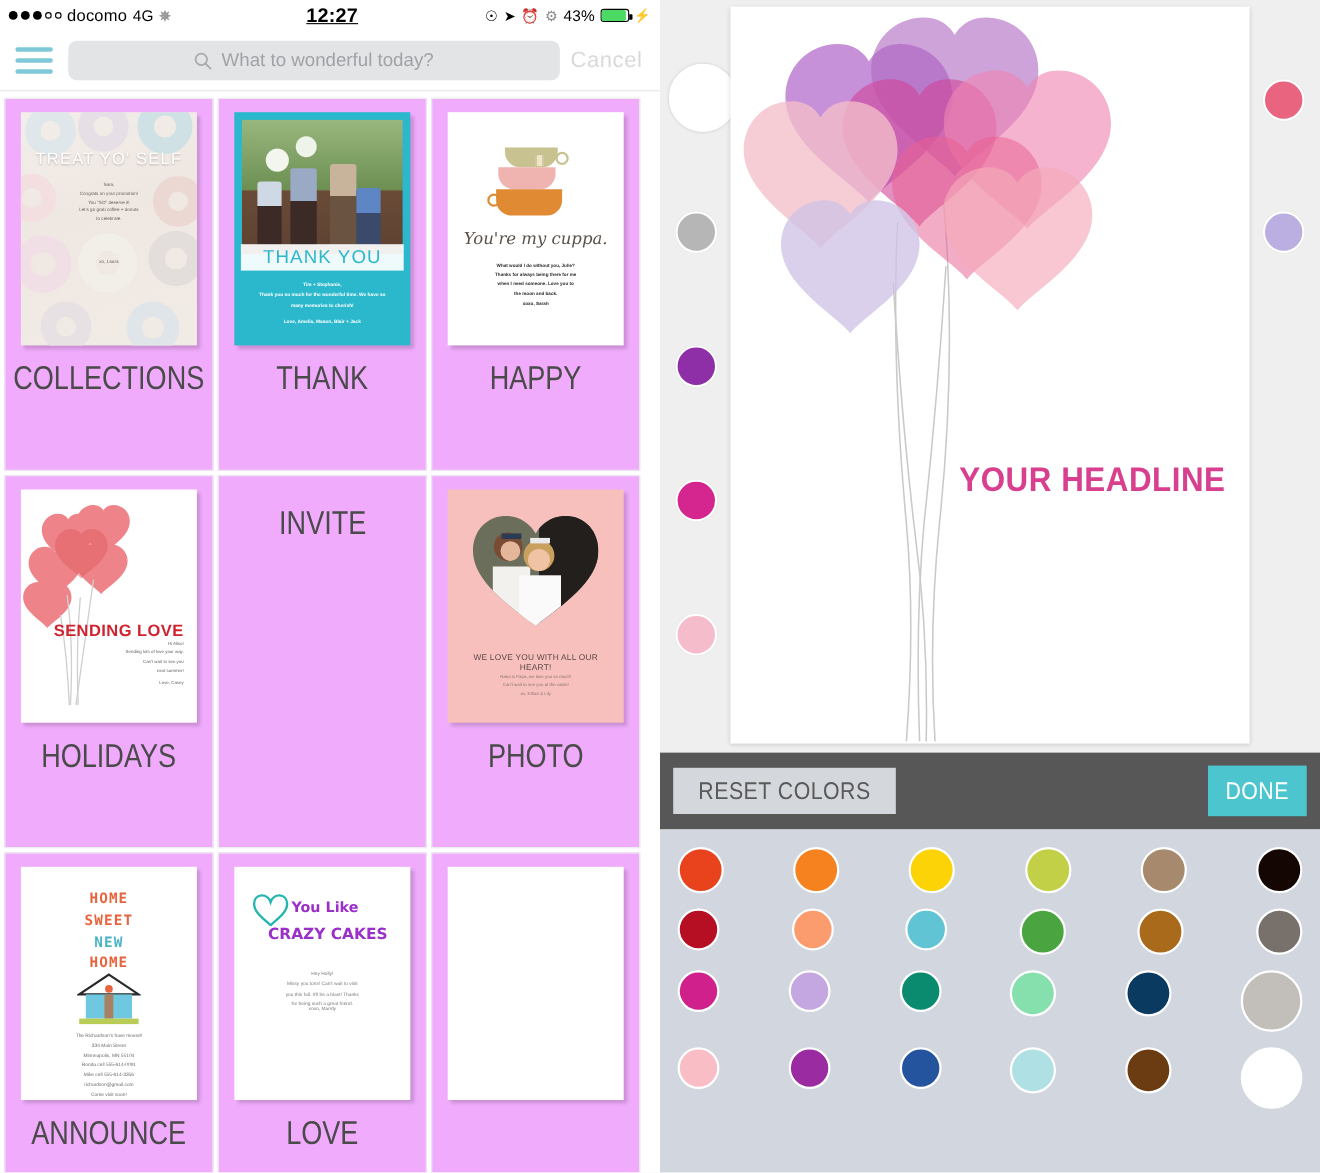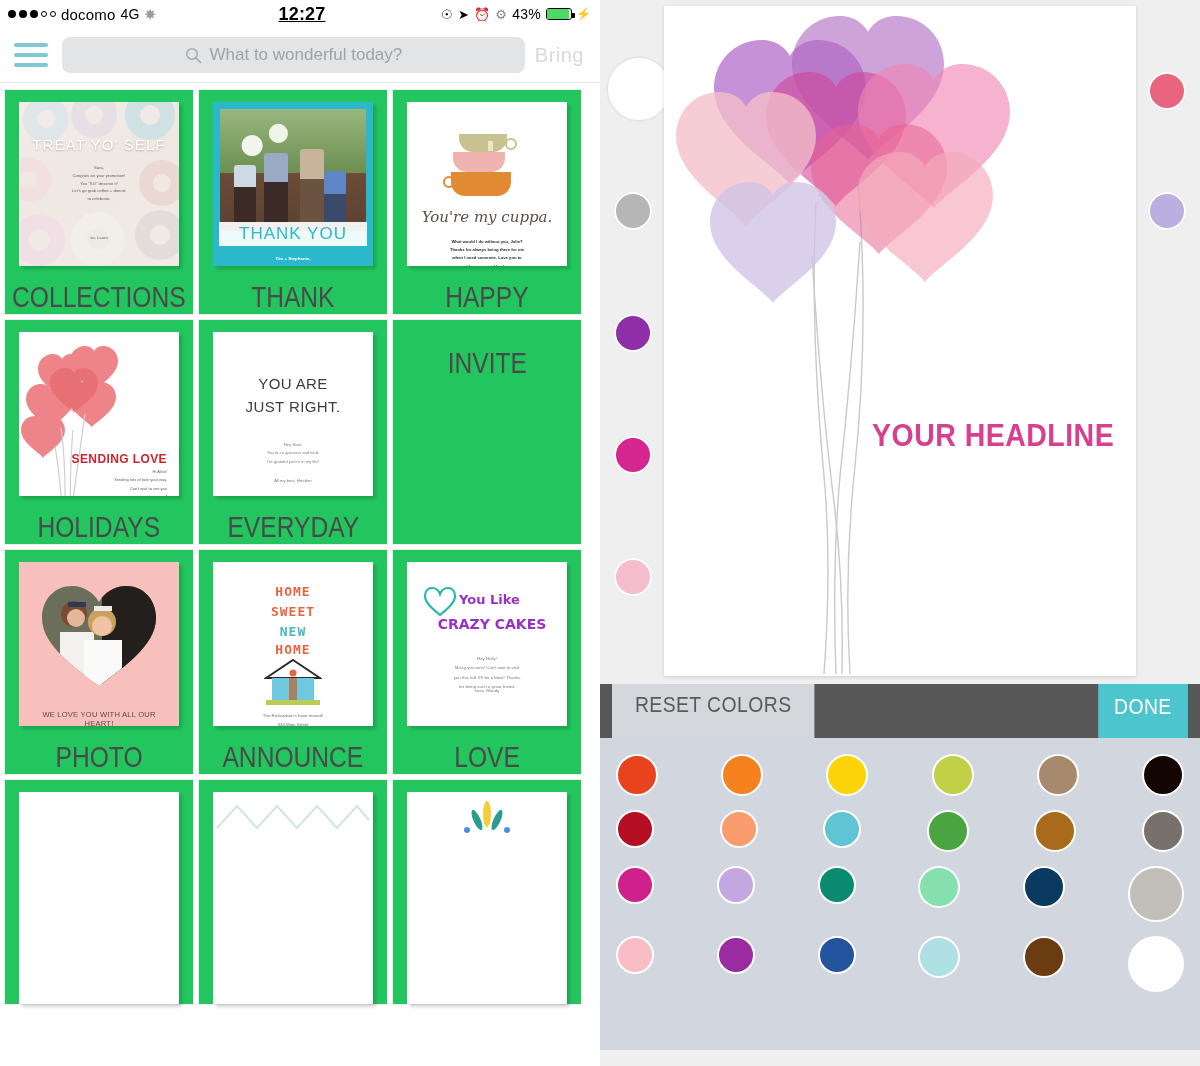--- a/index.html
+++ b/index.html
@@ -37,21 +37,21 @@
     flex: 1; height: 36px; background: #e3e4e6; border-radius: 8px;
     display: flex; align-items: center; justify-content: center; gap: 8px;
   }
   #search-field .ph { color: #a0a2a6; font-size: 17px; }
   #cancel-btn { color: #d8d9db; font-size: 20px; font-family:"Liberation Sans Narrow","Liberation Sans",sans-serif; padding-right:6px; letter-spacing:.5px;}
 
   #grid-divider { height:1px; background:#e6e6e6; }
 
   #card-grid { padding: 6px 4px 0 4px; display: flex; flex-wrap: wrap; gap: 4px 4px; }
   .grid-cell {
-    width: 190px; height: 226px; border: 1px solid #eceded; background: #22c55e;
+    width: 190px; height: 339px; border: 1px solid #eceded; background: #f0abfc;
     display: flex; flex-direction: column; align-items: center;
     padding-top: 12px; position: relative;
   }
   .thumb { width: 160px; height: 212px; background:#fff; box-shadow: 3px 3px 3px rgba(0,0,0,.16); position: relative; overflow:hidden; }
   .cat-label {
     margin-top: 14px; font-size: 30px; color: #4a4a4a; letter-spacing: 0px;
     font-family: "Liberation Sans Narrow", "Liberation Sans", sans-serif;
     transform: scaleX(0.82); transform-origin: center; white-space: nowrap; font-weight:400;
   }
 
@@ -71,21 +71,21 @@
   .t-thank .ty { position:absolute; left:6px; right:6px; top:120px; height:24px; background:rgba(255,255,255,.92); display:flex; align-items:center; justify-content:center; color:#2bb8cc; font-size:17px; letter-spacing:1px; font-family:"Liberation Sans Narrow","Liberation Sans",sans-serif;}
   .t-thank .msg { position:absolute; left:12px; right:12px; top:152px; text-align:center; color:#fff; font-size:4.4px; line-height:2.1; font-weight:bold;}
 
   .t-happy { background:#fff; }
   .cupstack { position:absolute; top:32px; left:50%; transform:translateX(-50%); width:76px; height:62px; }
   .cup { position:absolute; border-radius:0 0 14px 14px; }
   .t-happy .script { position:absolute; top:106px; left:0; right:0; text-align:center; font-size:15px; color:#5a5048; font-family:"DejaVu Serif",serif; font-style:italic; }
   .t-happy .bd { position:absolute; top:136px; left:24px; right:24px; text-align:center; font-size:4.2px; line-height:1.95; color:#2b2b2b; font-weight:bold;}
 
   .t-holiday { background:#fff; }
-  .t-holiday .hl { position:absolute; right:12px; top:120px; text-align:right; color:#d0232f; font-size:12px; font-weight:bold; letter-spacing:.4px; font-family:"Liberation Sans Narrow","Liberation Sans",sans-serif;}
+  .t-holiday .hl { position:absolute; right:12px; top:120px; text-align:right; color:#d0232f; font-size:15px; font-weight:bold; letter-spacing:.4px; font-family:"Liberation Sans Narrow","Liberation Sans",sans-serif;}
   .t-holiday .bd { position:absolute; right:12px; top:136px; width:90px; text-align:right; font-size:4px; line-height:2.1; color:#5e5e5e;}
 
   .t-everyday { background:#fff; display:flex; flex-direction:column; align-items:center; justify-content:flex-start; padding-top:40px;}
   .t-everyday .l { font-size:15px; color:#3d3d3d; letter-spacing:.4px; line-height:1.55; }
   .t-everyday .bd { margin-top:22px; font-size:4.2px; line-height:2.1; color:#7b7b7b; text-align:center;}
 
   .t-invite { background:#fff; }
   .t-invite .lets { position:absolute; top:8px; left:6px; right:6px; text-align:center; font-size:22px; color:#2c3e66; font-family:"DejaVu Serif",serif; font-style:italic; }
   .t-invite .brunch { position:absolute; top:42px; left:8px; right:8px; text-align:center; font-size:27px; font-weight:bold; letter-spacing:-1px;
      background:linear-gradient(100deg,#f2a0a8 0%,#f6c98a 16%,#cfe08b 32%,#8fd9cf 50%,#a9c6ea 66%,#e9a8c8 82%,#7fd0c0 100%);
@@ -125,21 +125,21 @@
   #headline {
     position:absolute; right: 22px; top: 412px;
     font-size: 31px; font-weight: bold; color:#d8408f; letter-spacing:.5px;
     font-family:"Liberation Sans Narrow","Liberation Sans",sans-serif;
     transform: scaleX(0.92); transform-origin: right center;
   }
 
   .side-sw { position:absolute; border-radius:50%; border:2px solid #fff; box-shadow:0 0 1px rgba(0,0,0,.12); }
   .side-sw.sel { border:3px solid #fff; box-shadow:0 0 3px rgba(0,0,0,.16); }
 
-  #tool-bar { height: 54px; background:#575757; display:flex; padding: 0 12px; }
+  #tool-bar { height: 70px; background:#575757; display:flex; align-items:center; padding: 0 12px; }
   #reset-colors {
     background:#d4d7dc; color:#5a5a5a; font-size:22px; padding: 8px 26px;
     font-family:"Liberation Sans Narrow","Liberation Sans",sans-serif; letter-spacing:.5px;
     transform: scaleX(0.88); transform-origin:left center;
   }
   #done-btn {
     margin-left:auto; background:#4cc5ce; color:#fff; font-size:22px; padding: 10px 18px;
     font-family:"Liberation Sans Narrow","Liberation Sans",sans-serif; letter-spacing:.5px;
     transform: scaleX(0.88); transform-origin:right center;
   }
@@ -188,21 +188,21 @@
         <span></span>
         <span></span>
     </div>
     <div id="search-field">
       <svg width="17" height="17" viewBox="0 0 17 17">
         <circle cx="7" cy="7" r="5.2" fill="none" stroke="#a8aaae" stroke-width="1.6"></circle>
         <line x1="10.8" y1="10.8" x2="15.4" y2="15.4" stroke="#a8aaae" stroke-width="1.6" stroke-linecap="round"></line>
       </svg>
       <span class="ph">What to wonderful today?</span>
     </div>
-    <div id="cancel-btn">Bring</div>
+    <div id="cancel-btn">Cancel</div>
   </div>
 
   <div id="grid-divider"></div>
 
   <div id="card-grid">
 
     <div class="grid-cell">
       <div class="thumb t-donut">
         <div class="donut" style="width:46px;height:46px;top:-6px;left:4px;border:14px solid #dfe7ea;"></div>
         <div class="donut" style="width:46px;height:46px;top:-10px;left:52px;border:14px solid #e6dfe6;"></div>
@@ -283,31 +283,20 @@
         <div class="hl">SENDING LOVE</div>
         <div class="bd" style="white-space:pre-line;">Hi Aliso!
 Sending lots of love your way.
 Can't wait to see you
 next summer!</div>
         <div class="bd" style="top:172px;">Love, Casey</div>
       </div>
       <div class="cat-label">HOLIDAYS</div>
     </div>
 
-    <div class="grid-cell">
-      <div class="thumb t-everyday">
-        <div class="l" style="text-align:center;white-space:pre-line;width:110px;">YOU ARE JUST RIGHT.</div>
-        <div class="bd" style="white-space:pre-line;">Hey Sam,
-You're so gracious and kind.
-I'm grateful you're in my life!</div>
-        <div class="bd" style="margin-top:10px;">All my best,
-Heather</div>
-      </div>
-      <div class="cat-label">EVERYDAY</div>
-    </div>
 
     <div class="grid-cell">
       <div class="cat-label">INVITE</div>
     </div>
 
     <div class="grid-cell">
       <div class="thumb t-photo">
         <svg class="heartimg" viewBox="0 0 118 104">
           <defs>
             <clipPath id="hc">

